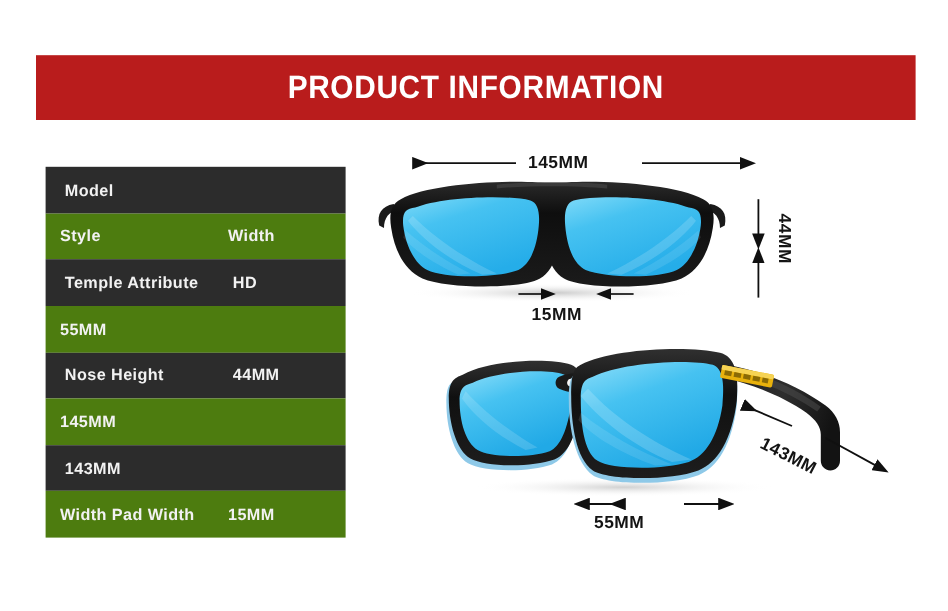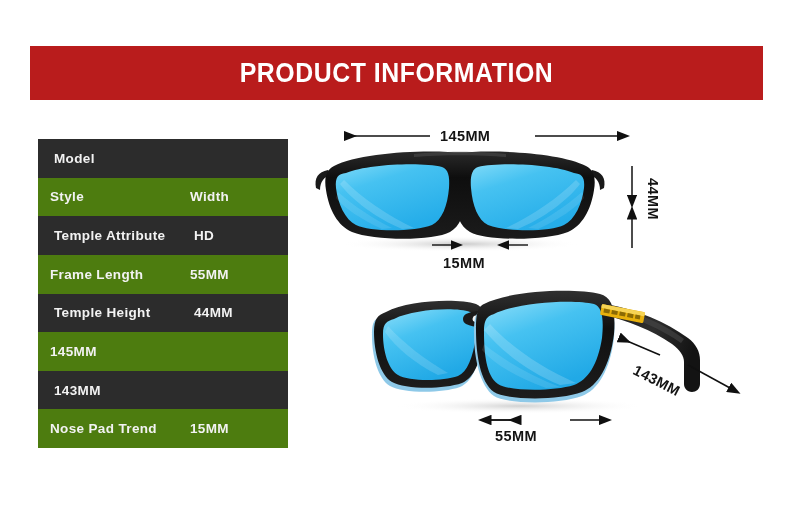--- a/index.html
+++ b/index.html
@@ -127,35 +127,34 @@
     </div>
     <div class="spec-row even">
       <span class="spec-label">Style</span>
       <span class="spec-value">Width</span>
     </div>
     <div class="spec-row odd">
       <span class="spec-label">Temple Attribute</span>
       <span class="spec-value">HD</span>
     </div>
     <div class="spec-row even">
-      <span class="spec-label">Frame Length</span>
       <span class="spec-value">55MM</span>
     </div>
     <div class="spec-row odd">
-      <span class="spec-label">Temple Height</span>
+      <span class="spec-label">Nose Height</span>
       <span class="spec-value">44MM</span>
     </div>
     <div class="spec-row even">
       <span class="spec-value">145MM</span>
     </div>
     <div class="spec-row odd">
       <span class="spec-value">143MM</span>
     </div>
     <div class="spec-row even">
-      <span class="spec-label">Nose Pad Trend</span>
+      <span class="spec-label">Width Pad Width</span>
       <span class="spec-value">15MM</span>
     </div>
   </div>
 
   <div id="glasses-front">
     <svg width="300" height="112" viewBox="0 0 300 112">
       <defs>
         <linearGradient id="lensA" x1="0" y1="0" x2="0.55" y2="1">
           <stop offset="0%" stop-color="#7fdaf8"></stop>
           <stop offset="35%" stop-color="#46c2f1"></stop>

